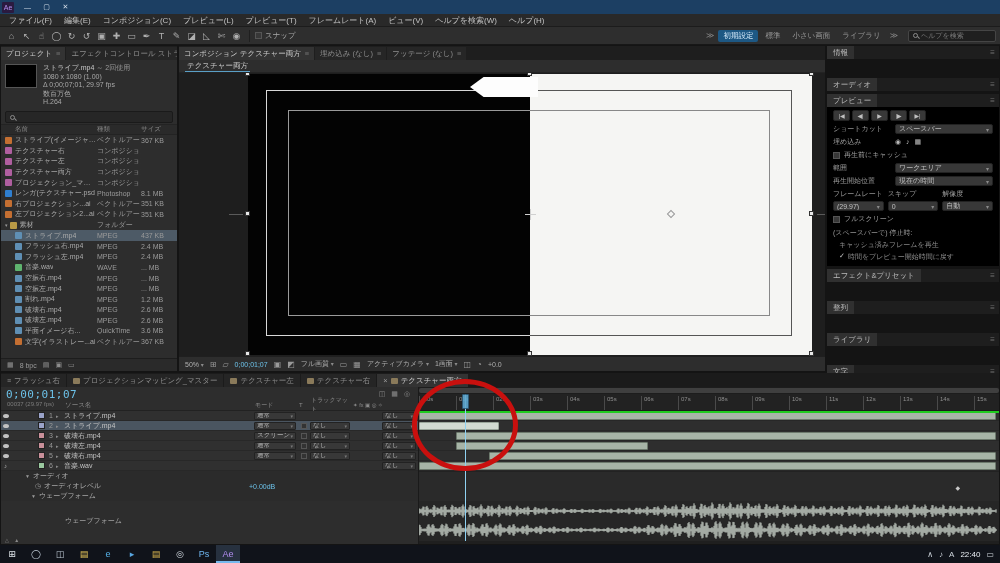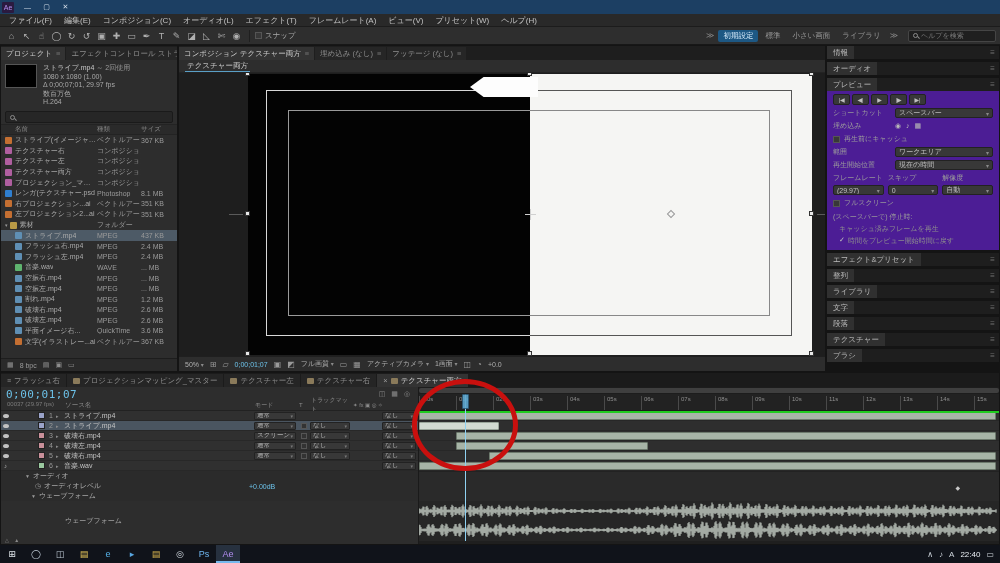--- a/index.html
+++ b/index.html
@@ -95,25 +95,25 @@
 #anchor-cross::after{content:"";position:absolute;left:0;top:-5px;width:1px;height:11px;background:#d0d0d0}
 #anchor-diamond{position:absolute;left:420px;top:137px;width:6px;height:6px;border:1px solid #999;transform:rotate(45deg);z-index:3}
 .guide{position:absolute;top:141px;width:14px;height:1px;background:#5a5a5a}
 .gl{left:50px}.gr{left:638px}
 #viewer-controls{position:absolute;left:0;bottom:0;width:100%;height:15px;background:#2d2d2d;border-top:1px solid #1f1f1f;display:flex;align-items:center;gap:6px;padding:0 6px;font-size:7px;color:#b0b0b0;white-space:nowrap;overflow:hidden}
 .vc-dd::after{content:" ▾";color:#8a8a8a;font-size:6px}
 .vc-accent{color:#6cc1e8}
 .vc-ic{color:#9a9a9a;font-size:8px}
 
 
-#side-top,#side-bottom{display:flex;flex-direction:column;gap:3px}
+#side-top,#side-bottom{display:flex;flex-direction:column;gap:19px}
 .sidehdr{height:13px;background:#1e1e1e;display:flex;align-items:center;flex:none}
 .shlabel{background:#303030;height:13px;display:flex;align-items:center;padding:0 6px;font-size:7.5px;color:#bdbdbd;white-space:nowrap}
 .shmenu{margin-left:auto;margin-right:4px;color:#6f6f6f}
-.sidepanelblock{background:#4c1d95;flex:none}
+.sidepanelblock{background:#000000;flex:none}
 #pv{padding:3px 6px 4px 6px;font-size:7px;color:#9c9c9c}
 #pv-transport{display:flex;gap:2px;margin-bottom:3px}
 .pv-btn{width:17px;height:11px;background:#383838;border:1px solid #222;border-radius:2px;display:flex;align-items:center;justify-content:center;font-size:6px;color:#c0c0c0}
 .pvrow{display:flex;align-items:center;margin:3px 0;gap:4px}
 .pvlab{width:58px;flex:none;white-space:nowrap;overflow:hidden}
 .pvlab2{white-space:nowrap;overflow:hidden}
 .pvdd{flex:1;background:#383838;border:1px solid #222;border-radius:2px;height:10px;display:flex;align-items:center;padding:0 3px;color:#c0c0c0;white-space:nowrap;overflow:hidden}
 .pvdd::after{content:"▾";margin-left:auto;color:#8a8a8a;font-size:6px}
 .pvicons{display:flex;gap:5px;color:#b8b8b8}
 .pvic{font-size:7px}
@@ -204,25 +204,25 @@
     <span id="ae-badge">Ae</span>
     <span class="winbtn">—</span>
     <span class="winbtn">▢</span>
     <span class="winbtn">✕</span>
   </div>
 
   <div id="menubar">
       <div class="menu-item">ファイル(F)</div>
       <div class="menu-item">編集(E)</div>
       <div class="menu-item">コンポジション(C)</div>
-      <div class="menu-item">オーディオ(L)</div>
-      <div class="menu-item">エフェクト(T)</div>
+      <div class="menu-item">プレビュー(L)</div>
+      <div class="menu-item">プレビュー(T)</div>
       <div class="menu-item">フレームレート(A)</div>
       <div class="menu-item">ビュー(V)</div>
-      <div class="menu-item">プリセット(W)</div>
+      <div class="menu-item">ヘルプを検索(W)</div>
       <div class="menu-item">ヘルプ(H)</div>
     </div>
 
   <div id="toolbar">
     <div id="tools">
         <div class="tool">⌂</div>
         <div class="tool">↖</div>
         <div class="tool">☝</div>
         <div class="tool">◯</div>
         <div class="tool">↻</div>

